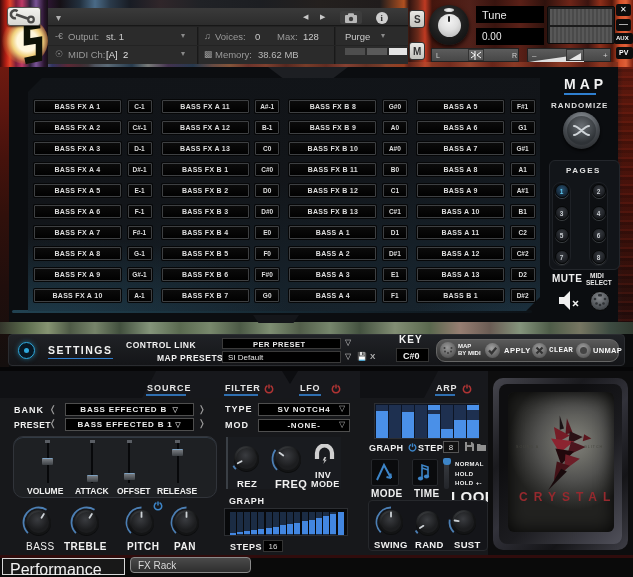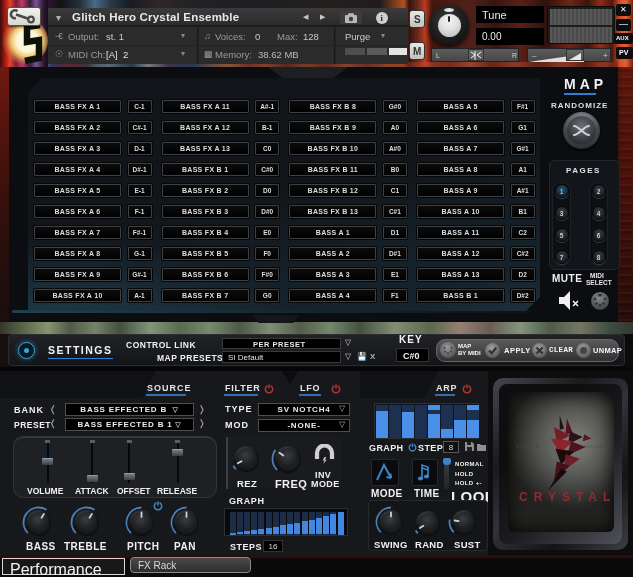--- a/index.html
+++ b/index.html
@@ -41,21 +41,20 @@
       <circle cx="23" cy="11.5" r="2.8" stroke-width="2.2" fill="none"></circle>
       <path d="M9.5 3.2 a4 4 0 1 0 -1.6 6.9" stroke-width="2.6"></path>
     </g>
   </svg>
 </div>
 
 <div class="abs" id="hdr" style="left:48px;top:8px;width:360px;height:56px;background:#232323;"></div>
 
 <div class="abs" style="left:48px;top:8px;width:360px;height:18px;background:linear-gradient(#3a3a3a,#2c2c2c);border-bottom:1px solid #171717;"></div>
 <div class="txt" style="left:56px;top:12px;color:#b0b0b0;font-size:10px;">▾</div>
-<div class="txt" style="left:72px;top:11px;color:#e8e8e8;font-size:11.5px;font-weight:bold;letter-spacing:.2px;">Glitch Hero Crystal Ensemble</div>
 <div class="txt" style="left:303px;top:13px;color:#c8c8c8;font-size:7px;">◀</div>
 <div class="txt" style="left:320px;top:13px;color:#c8c8c8;font-size:7px;">▶</div>
 
 <div class="abs" style="left:340px;top:11px;width:22px;height:13px;background:#3c3c3c;border-radius:2px;">
  <svg width="22" height="13" viewBox="0 0 22 13">
         <rect x="5" y="3" width="12" height="8" rx="1" fill="#b8b8b8"></rect>
         <rect x="8" y="1.2" width="6" height="3" rx="1" fill="#b8b8b8"></rect>
         <circle cx="11" cy="7" r="2.2" fill="#3c3c3c"></circle>
       </svg>
 </div>
@@ -438,21 +437,21 @@
         <circle cx="141.5" cy="522" r="12.5" fill="url(#kg)"></circle>
         <circle cx="141.5" cy="522" r="10.5" fill="url(#kg2)"></circle>
         <line x1="141.5" y1="516.375" x2="141.5" y2="512" stroke="#cdd2d6" stroke-width="1.8" stroke-linecap="round"></line>
       </svg><svg class="abs" style="left:168.5px;top:504.5px;" width="35" height="35" viewBox="168.5 504.5 35 35">
         <path d="M175.3933982822018 532.6066017177982 A15 15 0 0 1 186 507" stroke="#4c7fb4" stroke-width="1.8" fill="none"></path>
         <circle cx="186" cy="523" r="12.5" fill="#0c0d0e"></circle>
         <circle cx="186" cy="522" r="12.5" fill="url(#kg)"></circle>
         <circle cx="186" cy="522" r="10.5" fill="url(#kg2)"></circle>
         <line x1="186" y1="516.375" x2="186" y2="512" stroke="#cdd2d6" stroke-width="1.8" stroke-linecap="round"></line>
       </svg></div>
-<div class="txt" style="left:26px;top:541px;color:#f0f0f0;font-size:10px;font-weight:bold;letter-spacing:.5px;">BASS</div>
+<div class="txt" style="left:26px;top:541px;color:#f0f0f0;font-size:10px;font-weight:normal;letter-spacing:.5px;">BASS</div>
 <div class="txt" style="left:64px;top:541px;color:#f0f0f0;font-size:10px;font-weight:bold;letter-spacing:.5px;">TREBLE</div>
 <div class="txt" style="left:127px;top:541px;color:#f0f0f0;font-size:10px;font-weight:bold;letter-spacing:.5px;">PITCH</div>
 <div class="txt" style="left:174px;top:541px;color:#f0f0f0;font-size:10px;font-weight:bold;letter-spacing:.5px;">PAN</div>
 <svg class="abs" style="left:153px;top:501px;" width="10" height="10" viewBox="0 0 10 10">
       <path d="M3.4 1.8 a3.7 3.7 0 1 0 3.2 0" stroke="#3d85c8" stroke-width="1.5" fill="none"></path>
       <line x1="5" y1="0.4" x2="5" y2="4.6" stroke="#3d85c8" stroke-width="1.5"></line>
     </svg>
 
 <div class="txt" style="left:225px;top:404px;color:#f0f0f0;font-size:9px;font-weight:bold;letter-spacing:1px;">TYPE</div>
 <div class="abs" style="left:258px;top:403px;width:92px;height:13px;background:#000;border:1px solid #4e4e4e;text-align:center;line-height:12px;color:#ececec;font-size:8px;font-weight:bold;letter-spacing:.8px;">SV NOTCH4</div>

